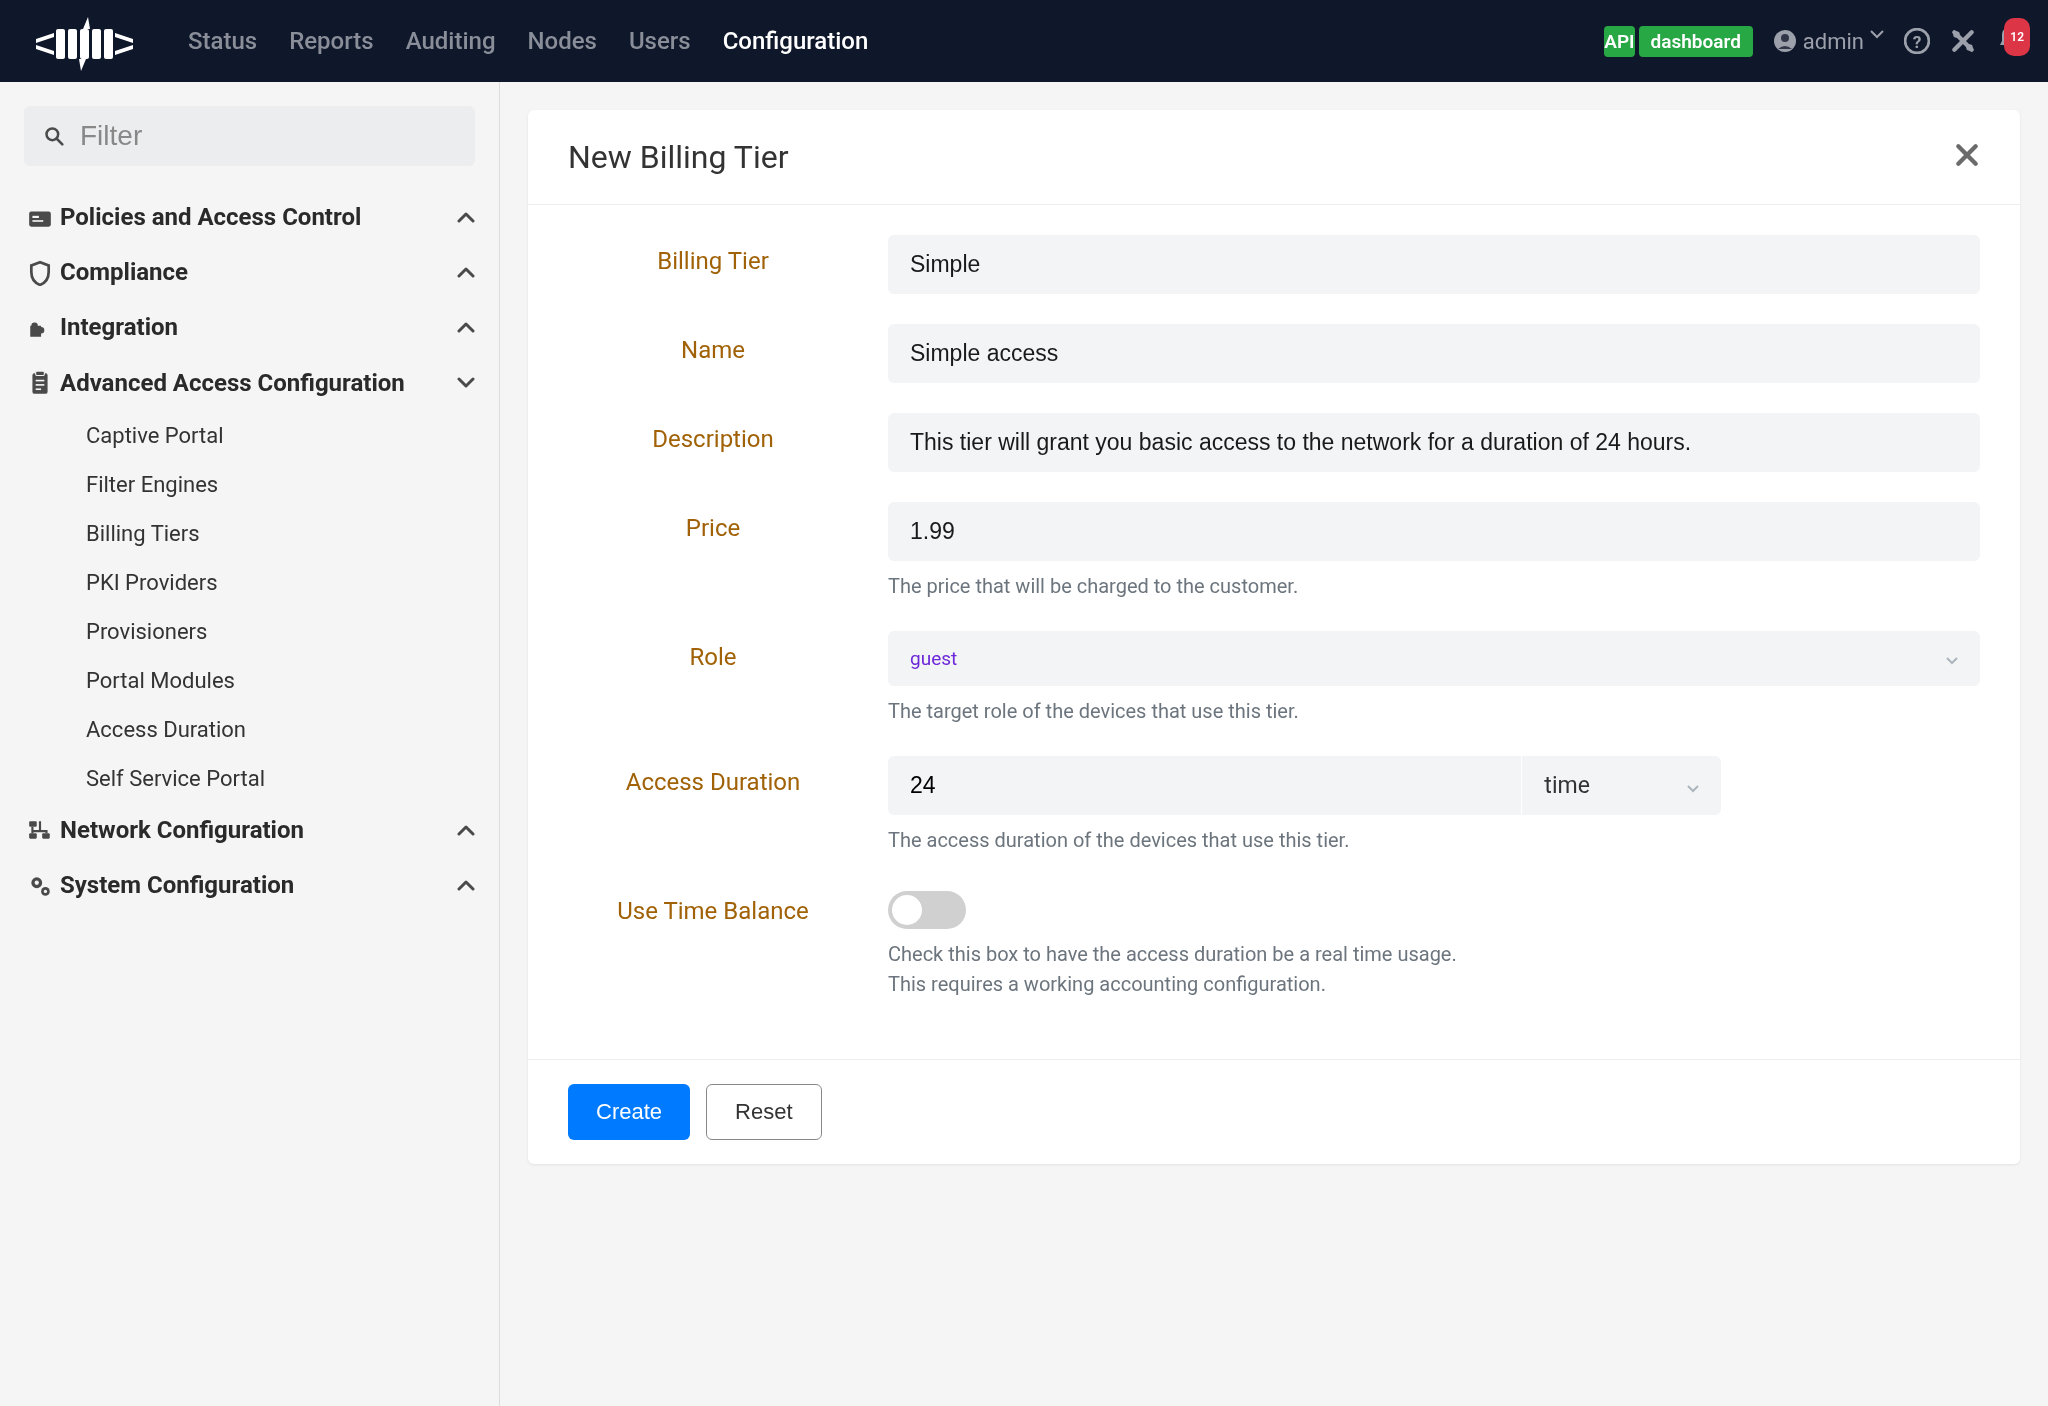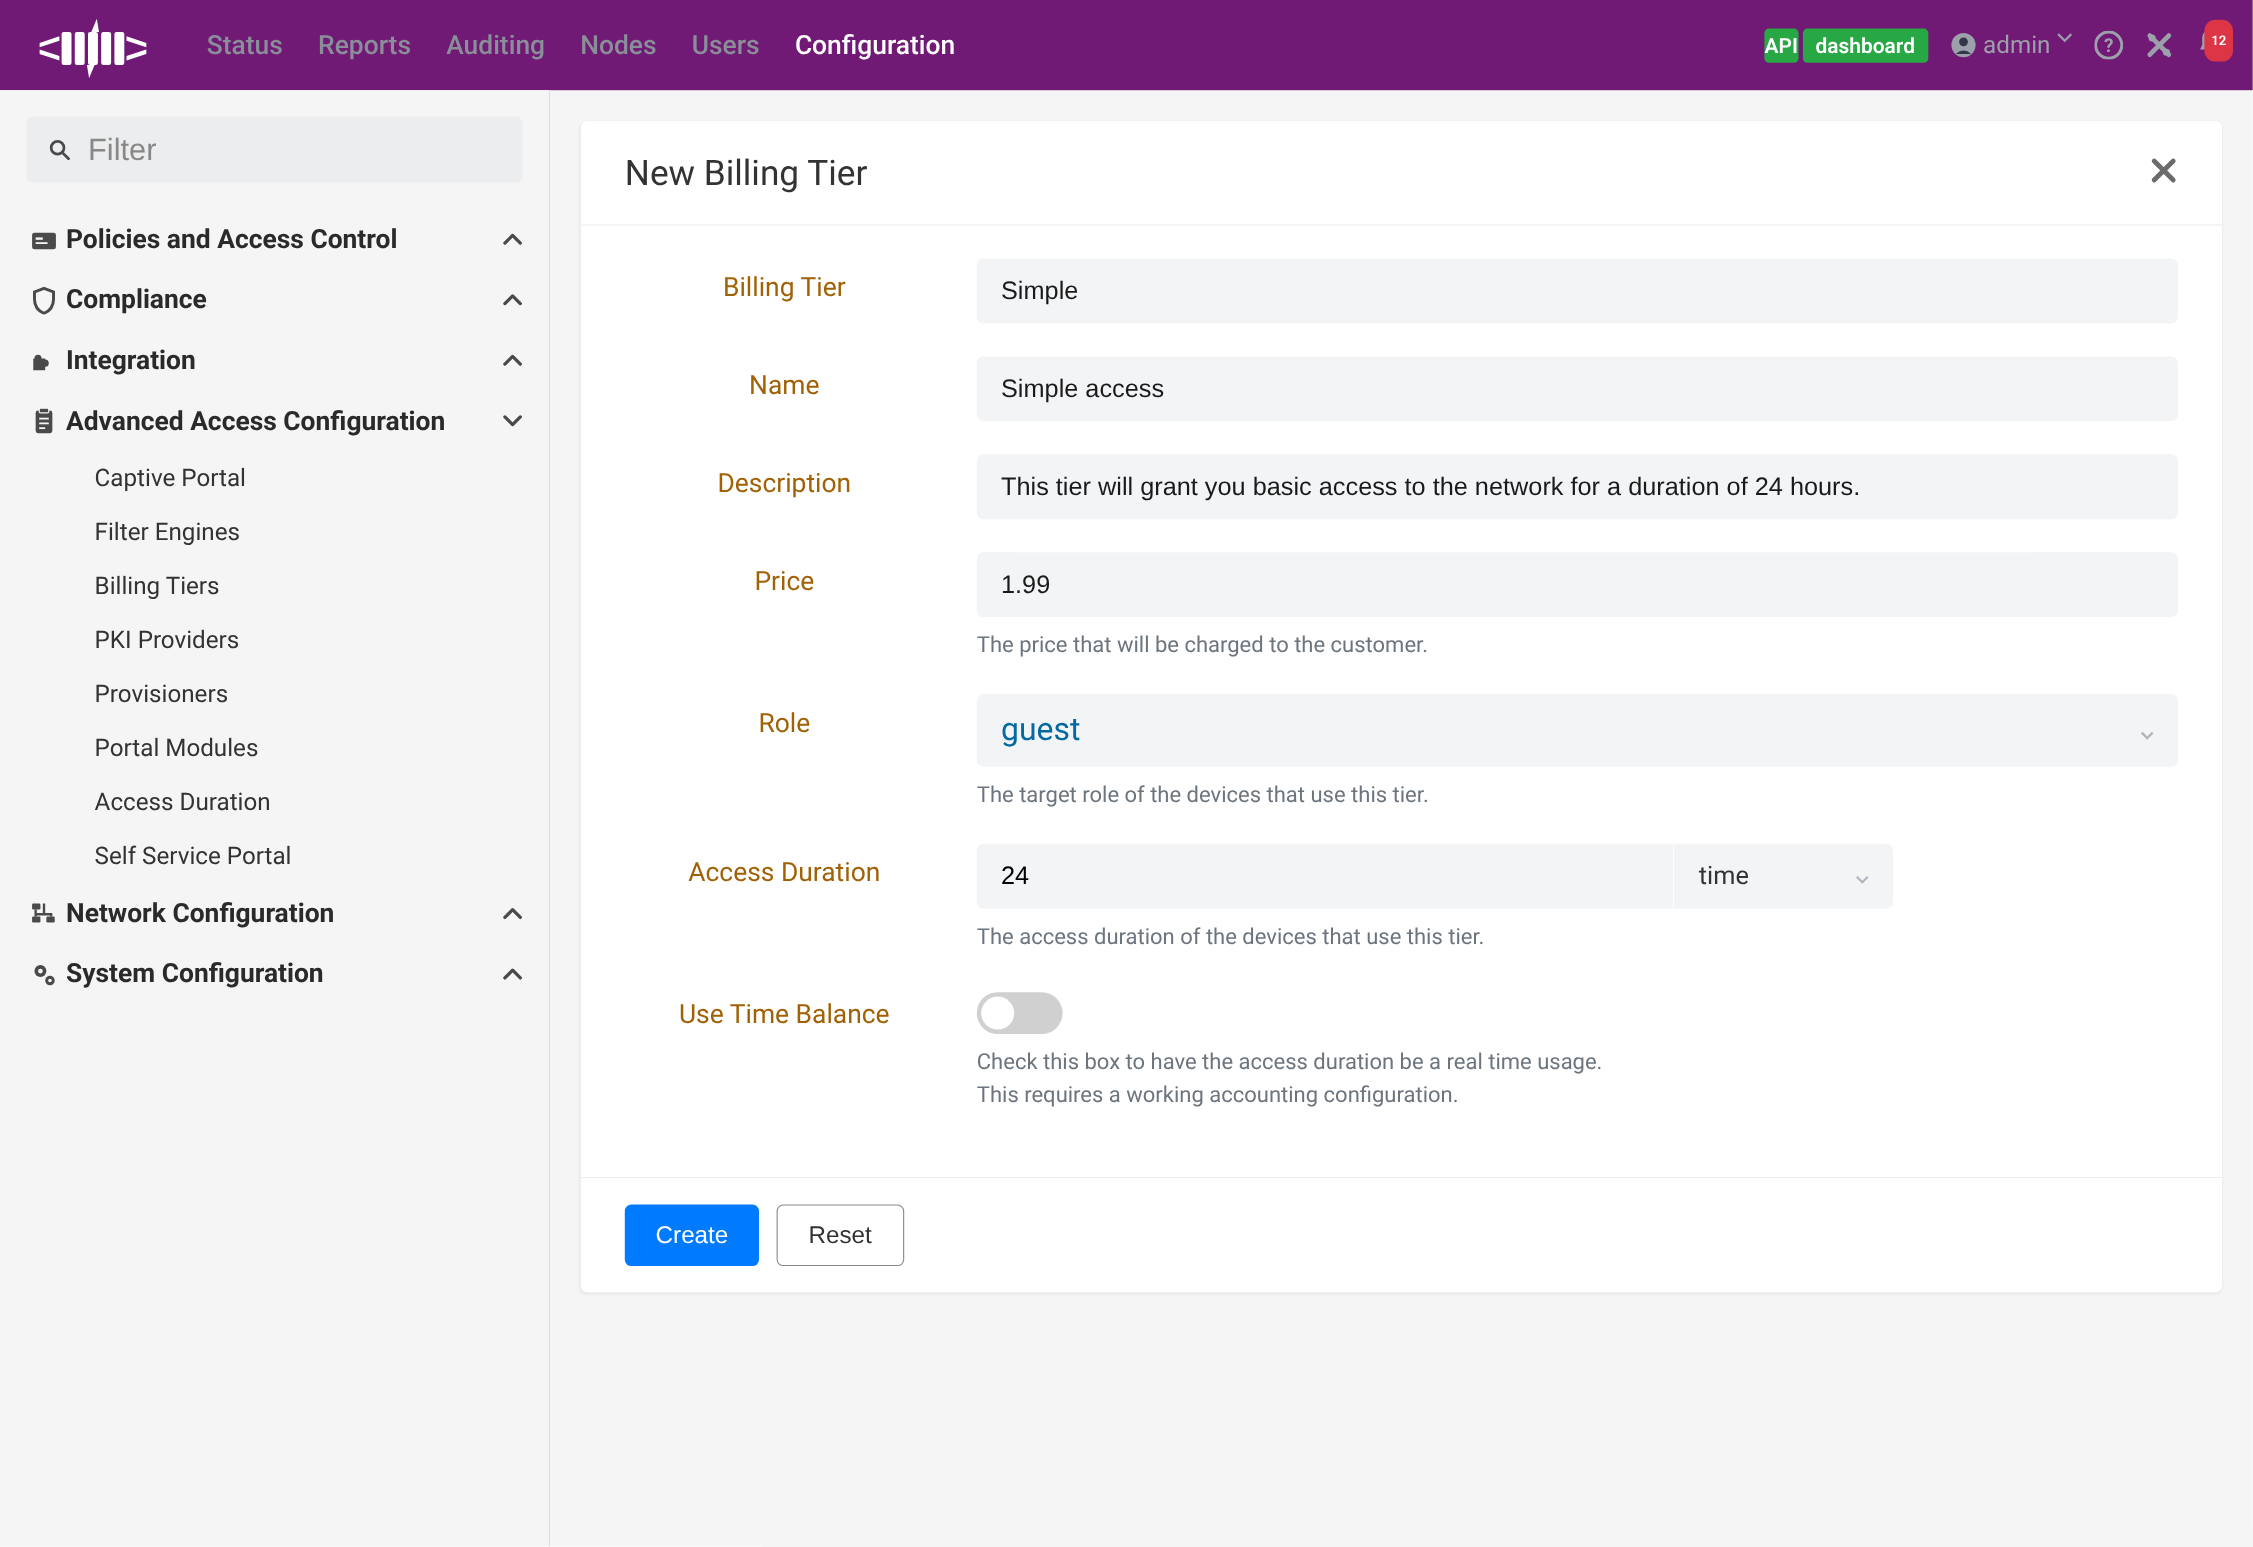--- a/index.html
+++ b/index.html
@@ -1,20 +1,20 @@
 <!DOCTYPE html>
 <html><head>
   <meta charset="utf-8">
   <style>
     * { margin: 0; padding: 0; box-sizing: border-box; }
     body { font-family: -apple-system, BlinkMacSystemFont, "Segoe UI", Roboto, "Helvetica Neue", Arial, sans-serif; background: #f5f5f5; color: #333; }
     
     
     .navbar {
-      background: #701a75;
+      background: #0f172a;
       height: 82px;
       display: flex;
       align-items: center;
       padding: 0 28px;
     }
     .navbar-logo {
       display: flex;
       align-items: center;
       margin-right: 50px;
     }
@@ -195,22 +195,22 @@
       font-size: 23px;
       color: #1a1a1a;
       outline: none;
     }
     .form-select {
       width: 100%;
       background: #f2f4f6;
       border: none;
       border-radius: 6px;
       padding: 16px 22px;
-      font-size: 29px;
-      color: #0369a1;
+      font-size: 19px;
+      color: #6d28d9;
       display: flex;
       justify-content: space-between;
       align-items: center;
       cursor: pointer;
     }
     .form-help {
       color: #6c757d;
       font-size: 20px;
       margin-top: 10px;
       line-height: 1.5;

